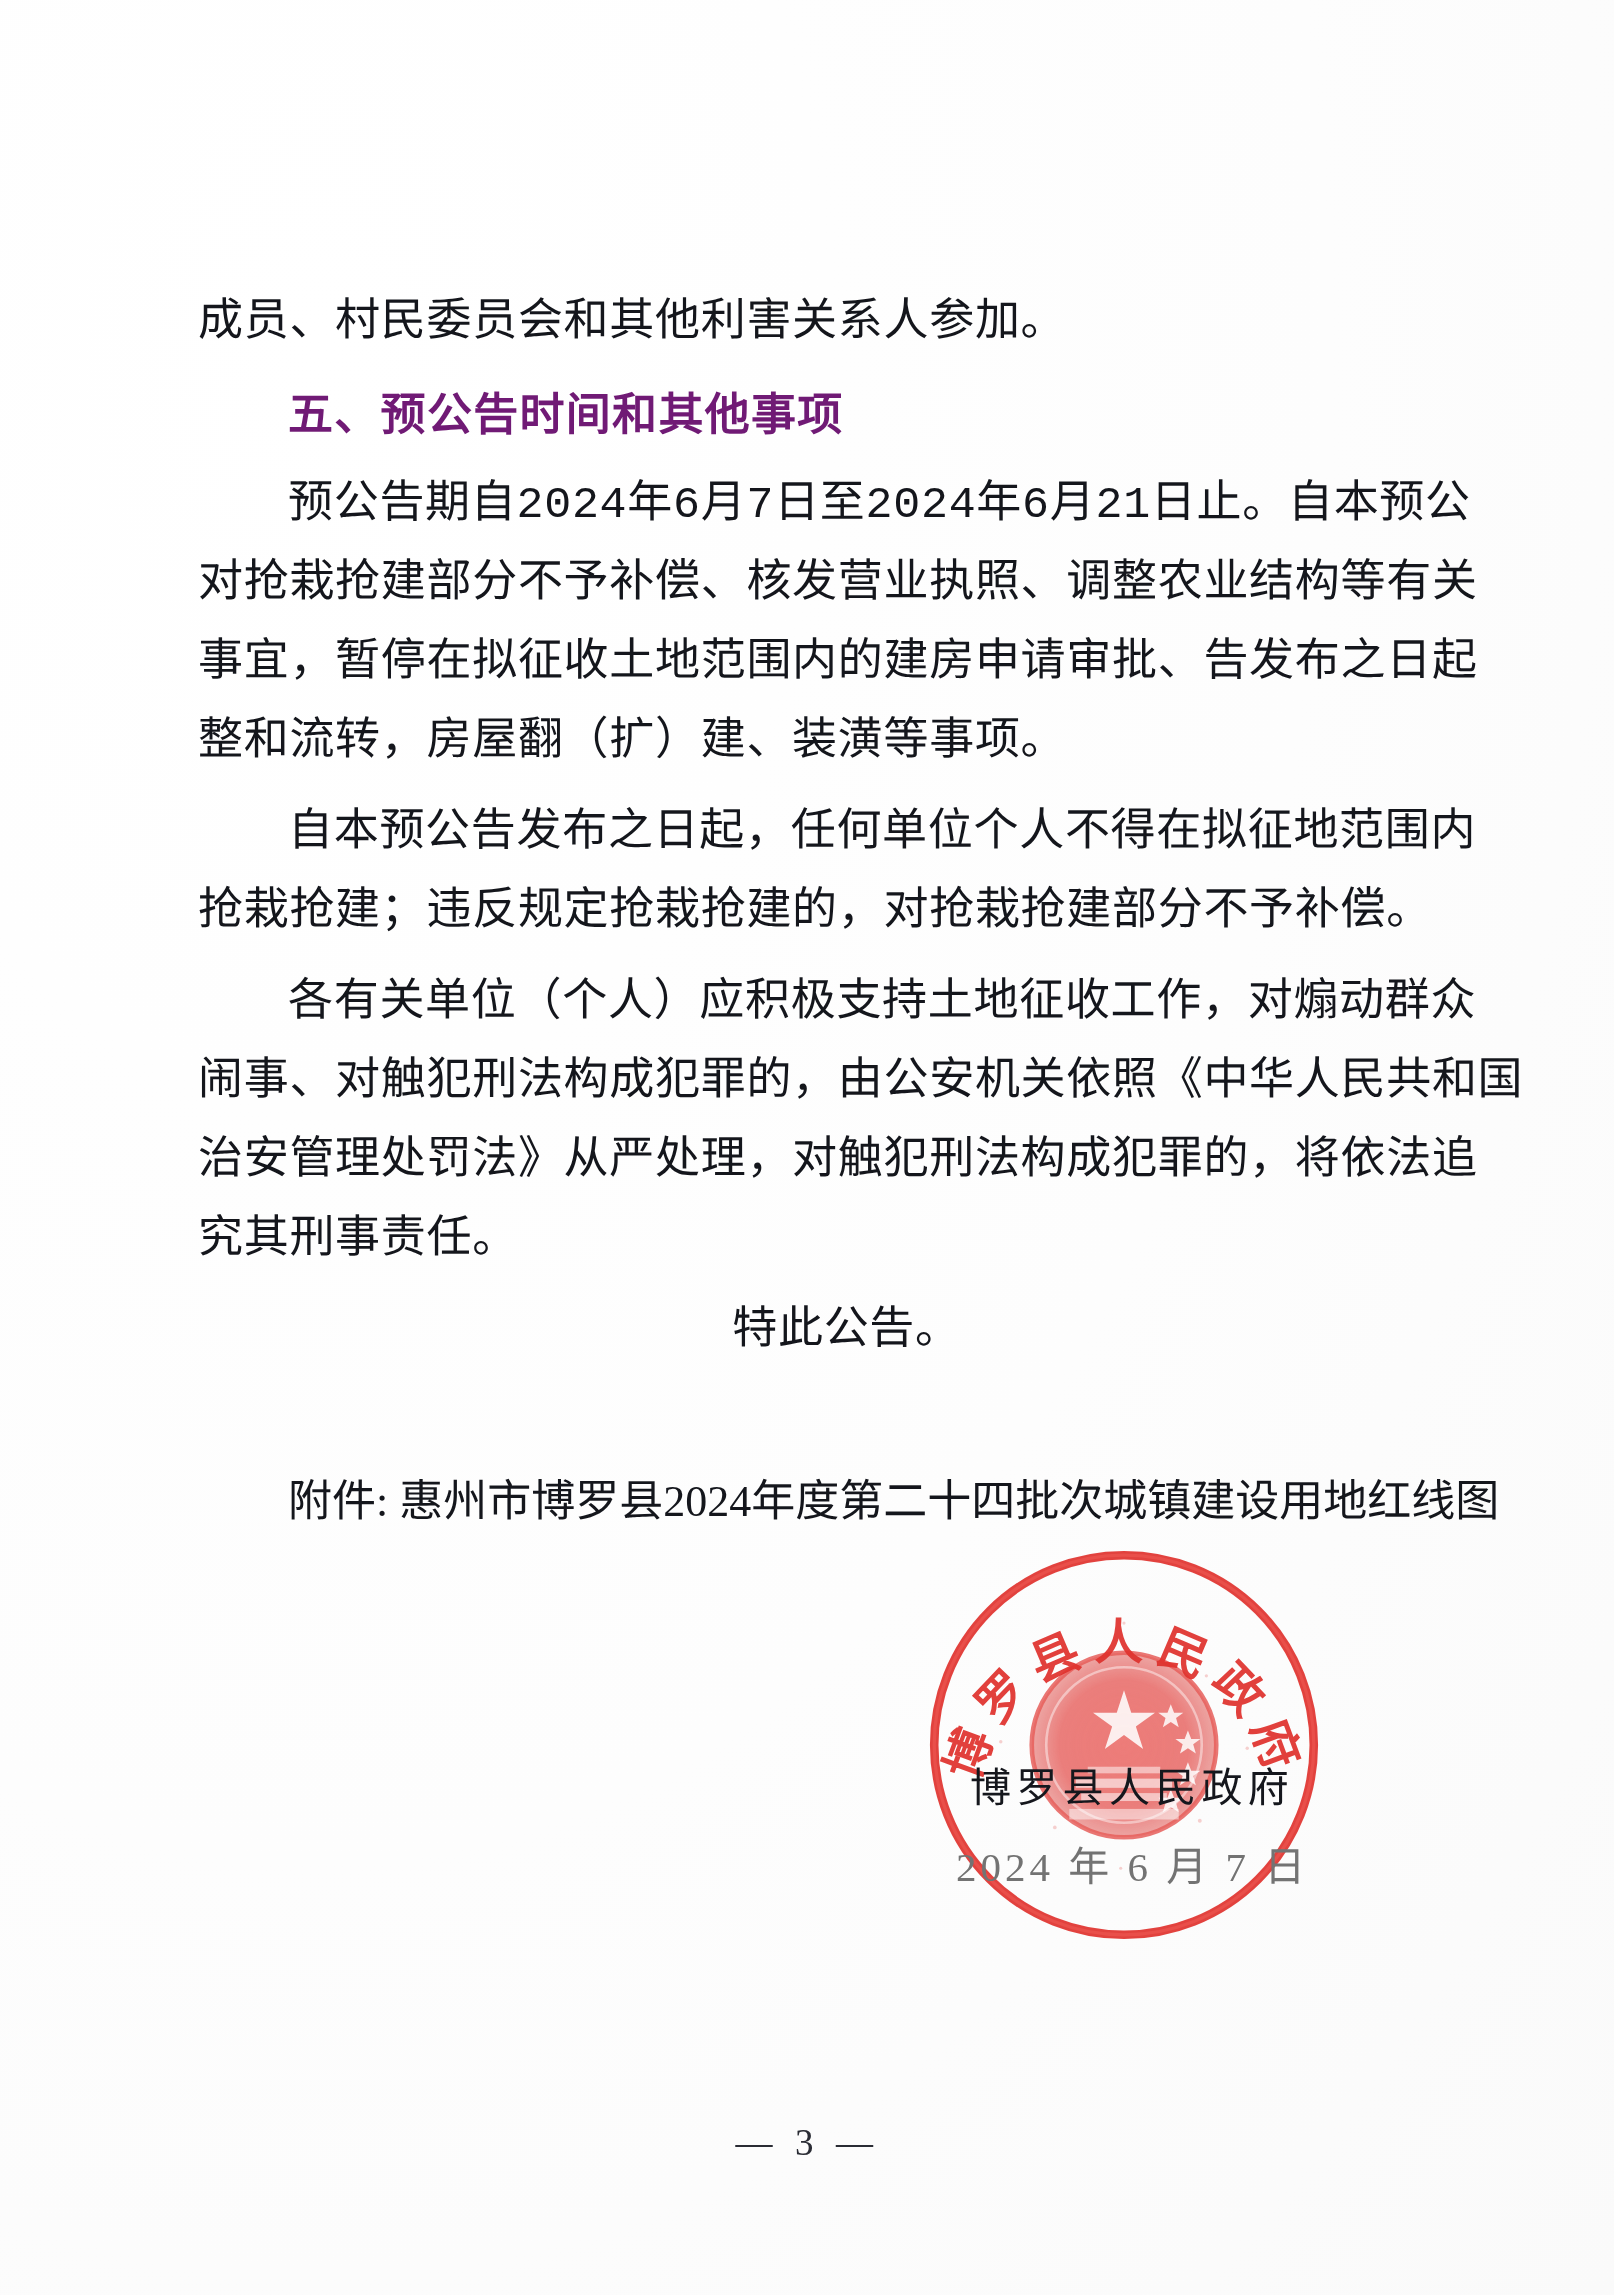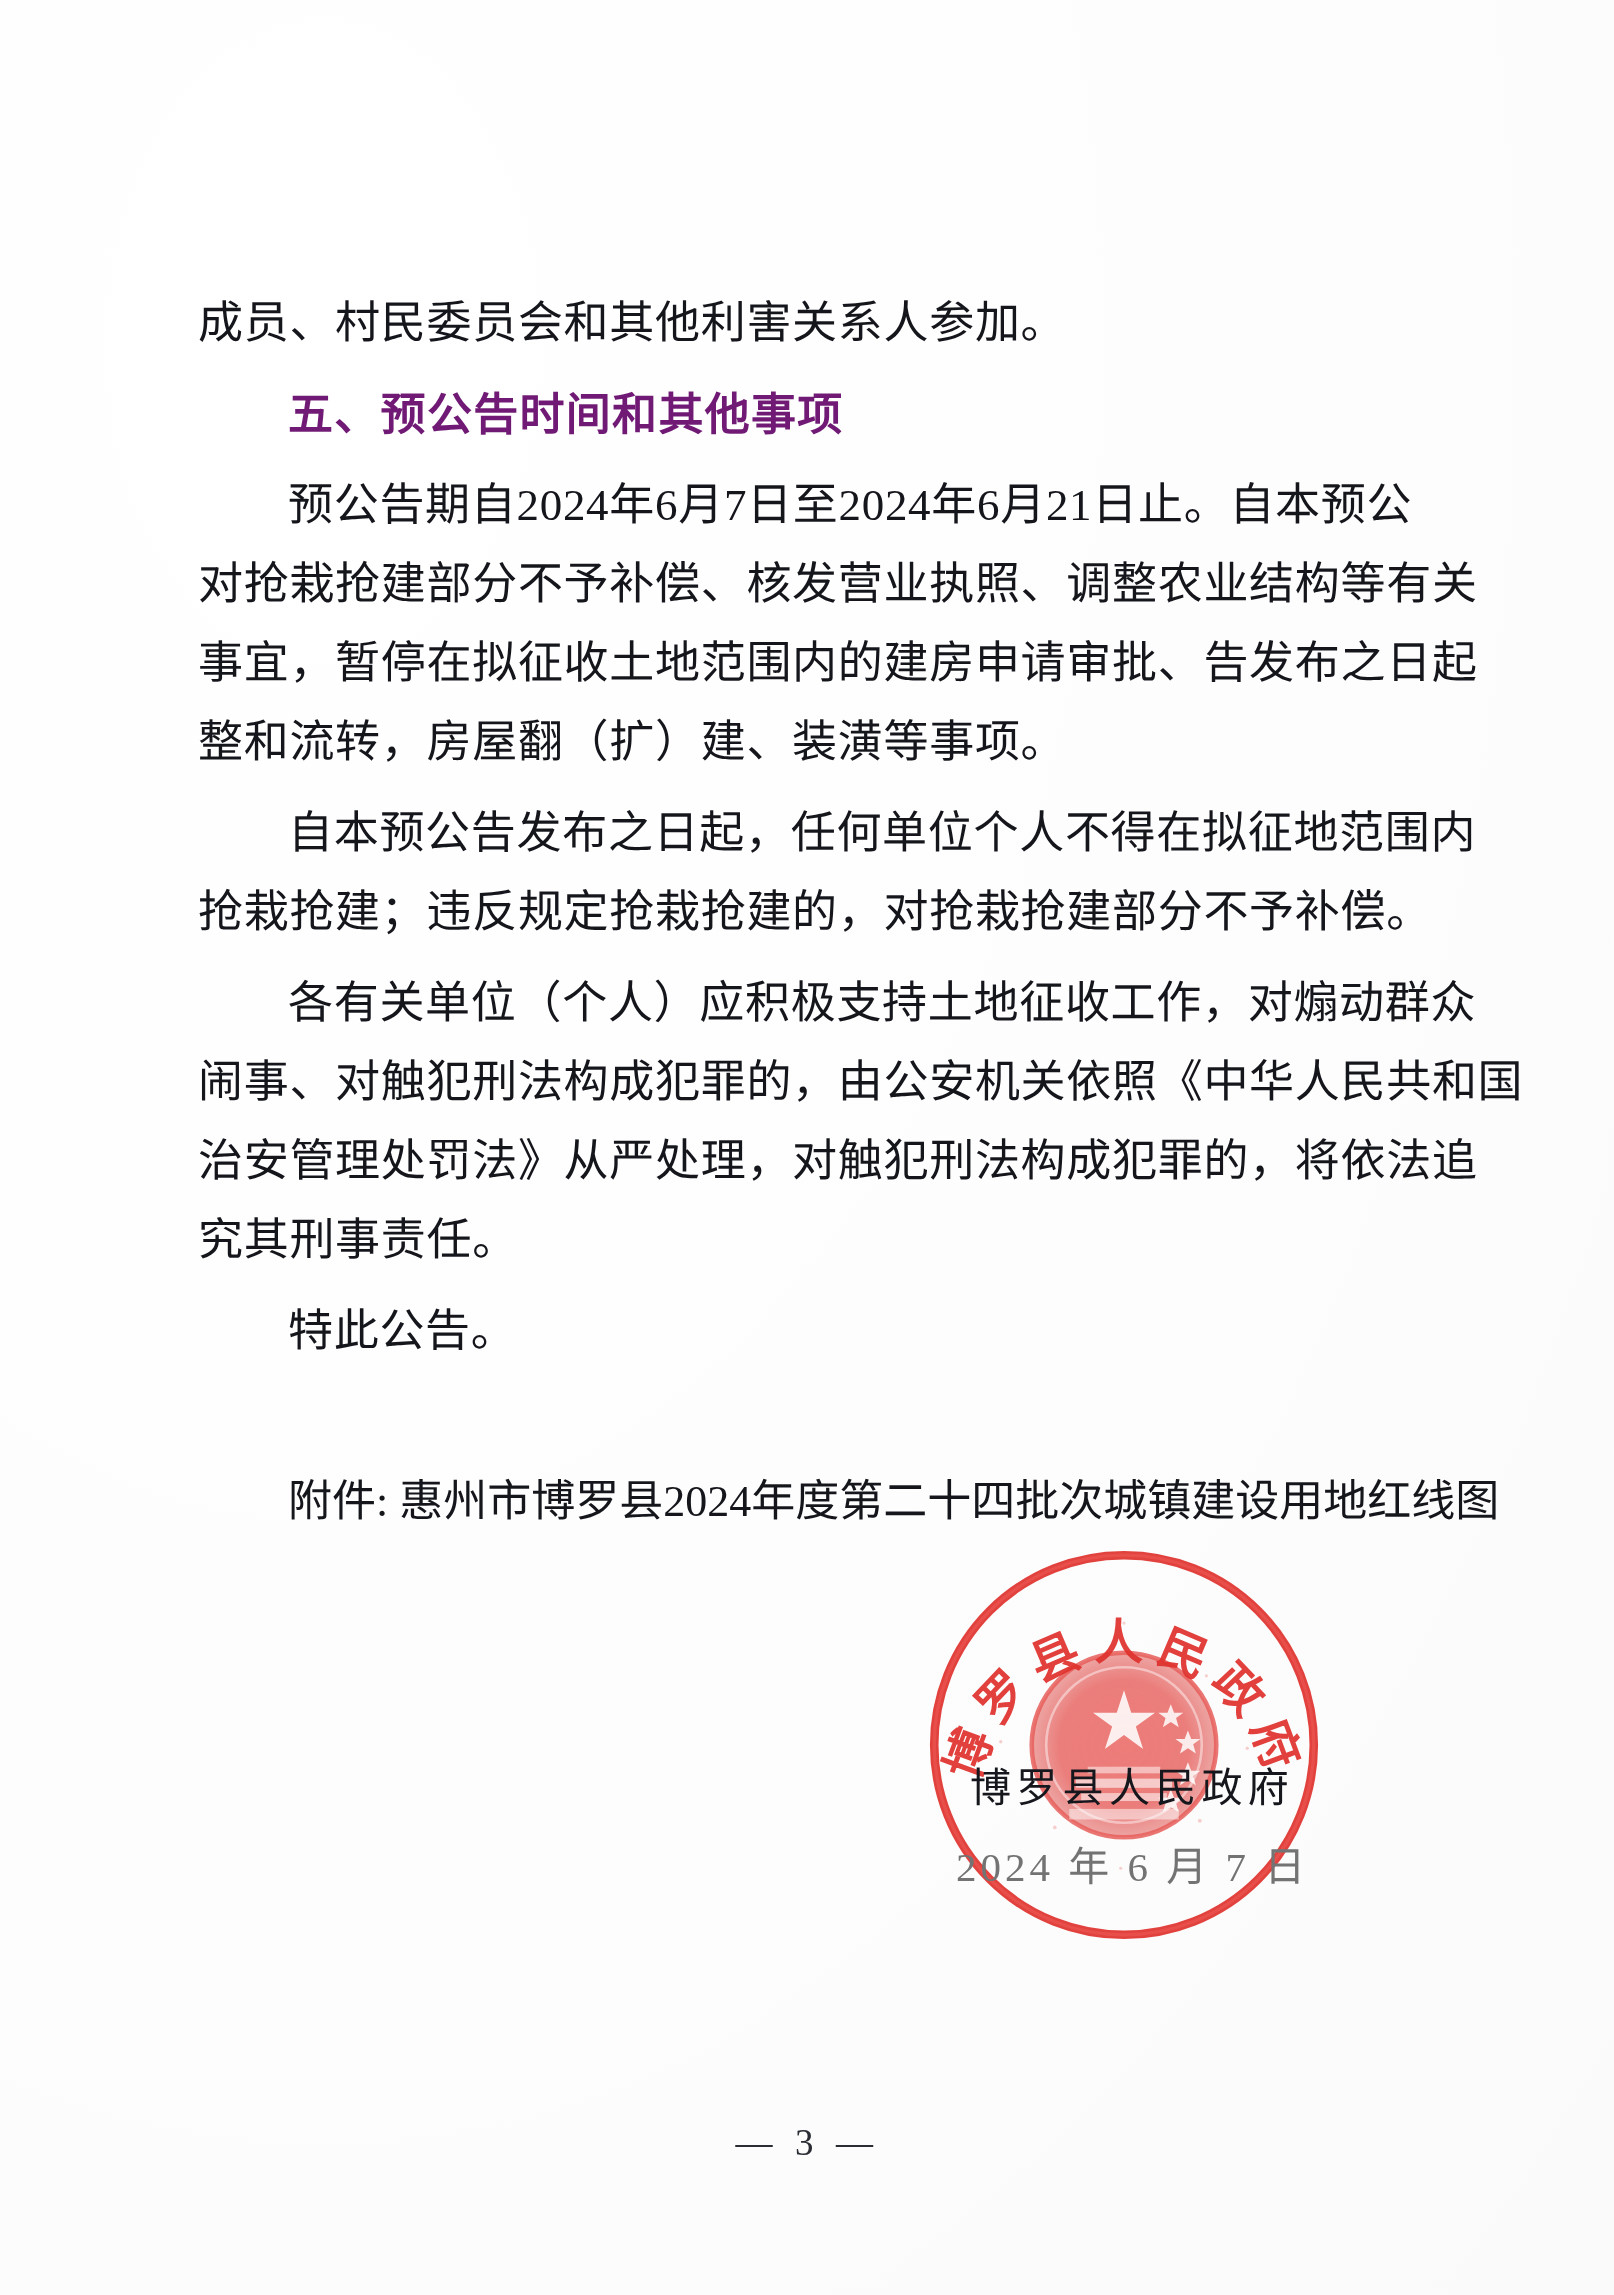--- a/index.html
+++ b/index.html
@@ -32,23 +32,25 @@
     top: 284px;
     width: 1207px;
   }
   .line {
     font-size: 45px;
     line-height: 79px;
     color: #14161c;
     letter-spacing: 0.7px;
     white-space: pre;
     font-weight: 400;
+    font-family: Liberation Mono, monospace;
   }
   .line.indent {
     text-indent: 90px;
+    text-align: center;
   }
   .heading {
     font-size: 45px;
     line-height: 79px;
     color: #701a75;
     font-weight: 700;
     text-indent: 90px;
     letter-spacing: 1.3px;
     white-space: pre;
     font-family: "Liberation Sans", "DejaVu Sans", sans-serif;

